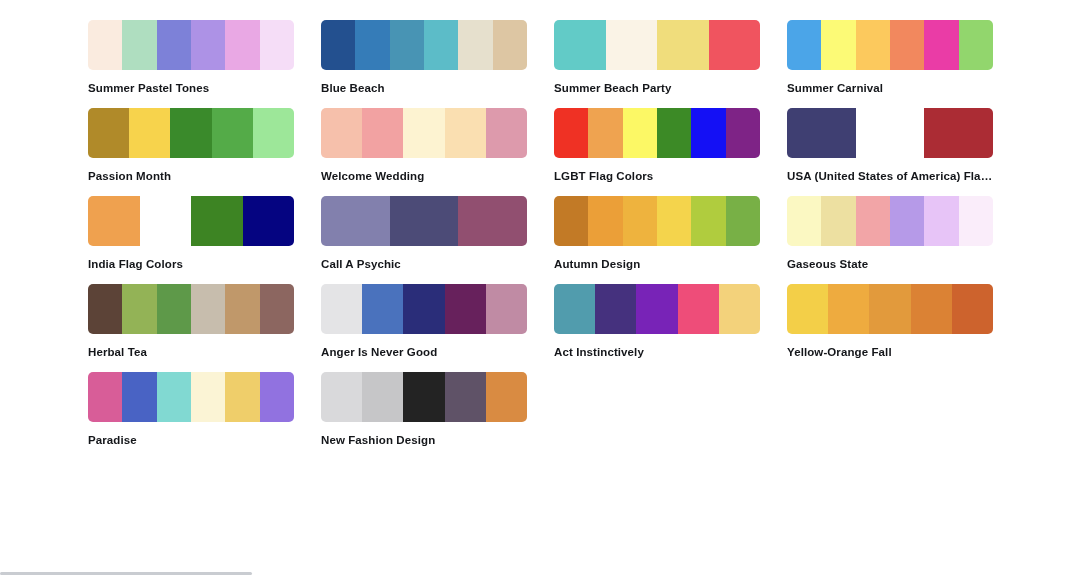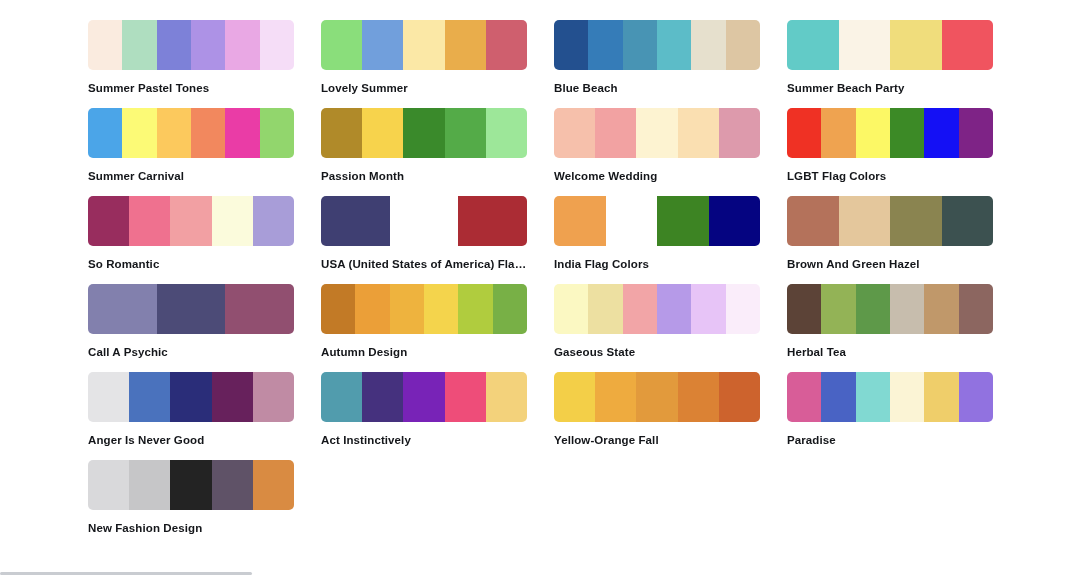--- a/index.html
+++ b/index.html
@@ -78,30 +78,20 @@
         <div class="swatch" style="background: rgb(175, 222, 192);"></div>
         <div class="swatch" style="background: rgb(125, 129, 216);"></div>
         <div class="swatch" style="background: rgb(173, 146, 230);"></div>
         <div class="swatch" style="background: rgb(233, 168, 228);"></div>
         <div class="swatch" style="background: rgb(245, 221, 247);"></div>
       </div>
       <div class="palette-name">Summer Pastel Tones</div>
     </div>
     <div class="palette-card">
       <div class="swatch-strip">
-        <div class="swatch" style="background: rgb(138, 222, 123);"></div>
-        <div class="swatch" style="background: rgb(113, 159, 220);"></div>
-        <div class="swatch" style="background: rgb(251, 232, 166);"></div>
-        <div class="swatch" style="background: rgb(233, 173, 75);"></div>
-        <div class="swatch" style="background: rgb(207, 95, 110);"></div>
-      </div>
-      <div class="palette-name">Lovely Summer</div>
-    </div>
-    <div class="palette-card">
-      <div class="swatch-strip">
         <div class="swatch" style="background: rgb(35, 80, 143);"></div>
         <div class="swatch" style="background: rgb(53, 124, 184);"></div>
         <div class="swatch" style="background: rgb(72, 148, 180);"></div>
         <div class="swatch" style="background: rgb(92, 188, 200);"></div>
         <div class="swatch" style="background: rgb(230, 224, 205);"></div>
         <div class="swatch" style="background: rgb(221, 198, 163);"></div>
       </div>
       <div class="palette-name">Blue Beach</div>
     </div>
     <div class="palette-card">
@@ -150,53 +140,34 @@
         <div class="swatch" style="background: rgb(239, 163, 80);"></div>
         <div class="swatch" style="background: rgb(252, 248, 101);"></div>
         <div class="swatch" style="background: rgb(60, 138, 38);"></div>
         <div class="swatch" style="background: rgb(20, 16, 245);"></div>
         <div class="swatch" style="background: rgb(126, 35, 134);"></div>
       </div>
       <div class="palette-name">LGBT Flag Colors</div>
     </div>
     <div class="palette-card">
       <div class="swatch-strip">
-        <div class="swatch" style="background: rgb(152, 45, 94);"></div>
-        <div class="swatch" style="background: rgb(239, 113, 143);"></div>
-        <div class="swatch" style="background: rgb(242, 160, 163);"></div>
-        <div class="swatch" style="background: rgb(251, 251, 220);"></div>
-        <div class="swatch" style="background: rgb(168, 157, 216);"></div>
-      </div>
-      <div class="palette-name">So Romantic</div>
-    </div>
-    <div class="palette-card">
-      <div class="swatch-strip">
         <div class="swatch" style="background: rgb(63, 63, 114);"></div>
         <div class="swatch" style="background: rgb(255, 255, 255);"></div>
         <div class="swatch" style="background: rgb(171, 44, 52);"></div>
       </div>
       <div class="palette-name">USA (United States of America) Flag ...</div>
     </div>
     <div class="palette-card">
       <div class="swatch-strip">
         <div class="swatch" style="background: rgb(239, 161, 79);"></div>
         <div class="swatch" style="background: rgb(255, 255, 255);"></div>
         <div class="swatch" style="background: rgb(61, 132, 35);"></div>
         <div class="swatch" style="background: rgb(5, 4, 129);"></div>
       </div>
       <div class="palette-name">India Flag Colors</div>
-    </div>
-    <div class="palette-card">
-      <div class="swatch-strip">
-        <div class="swatch" style="background: rgb(180, 114, 91);"></div>
-        <div class="swatch" style="background: rgb(228, 199, 156);"></div>
-        <div class="swatch" style="background: rgb(138, 132, 80);"></div>
-        <div class="swatch" style="background: rgb(60, 81, 80);"></div>
-      </div>
-      <div class="palette-name">Brown And Green Hazel</div>
     </div>
     <div class="palette-card">
       <div class="swatch-strip">
         <div class="swatch" style="background: rgb(130, 128, 173);"></div>
         <div class="swatch" style="background: rgb(76, 75, 119);"></div>
         <div class="swatch" style="background: rgb(145, 79, 112);"></div>
       </div>
       <div class="palette-name">Call A Psychic</div>
     </div>
     <div class="palette-card">

